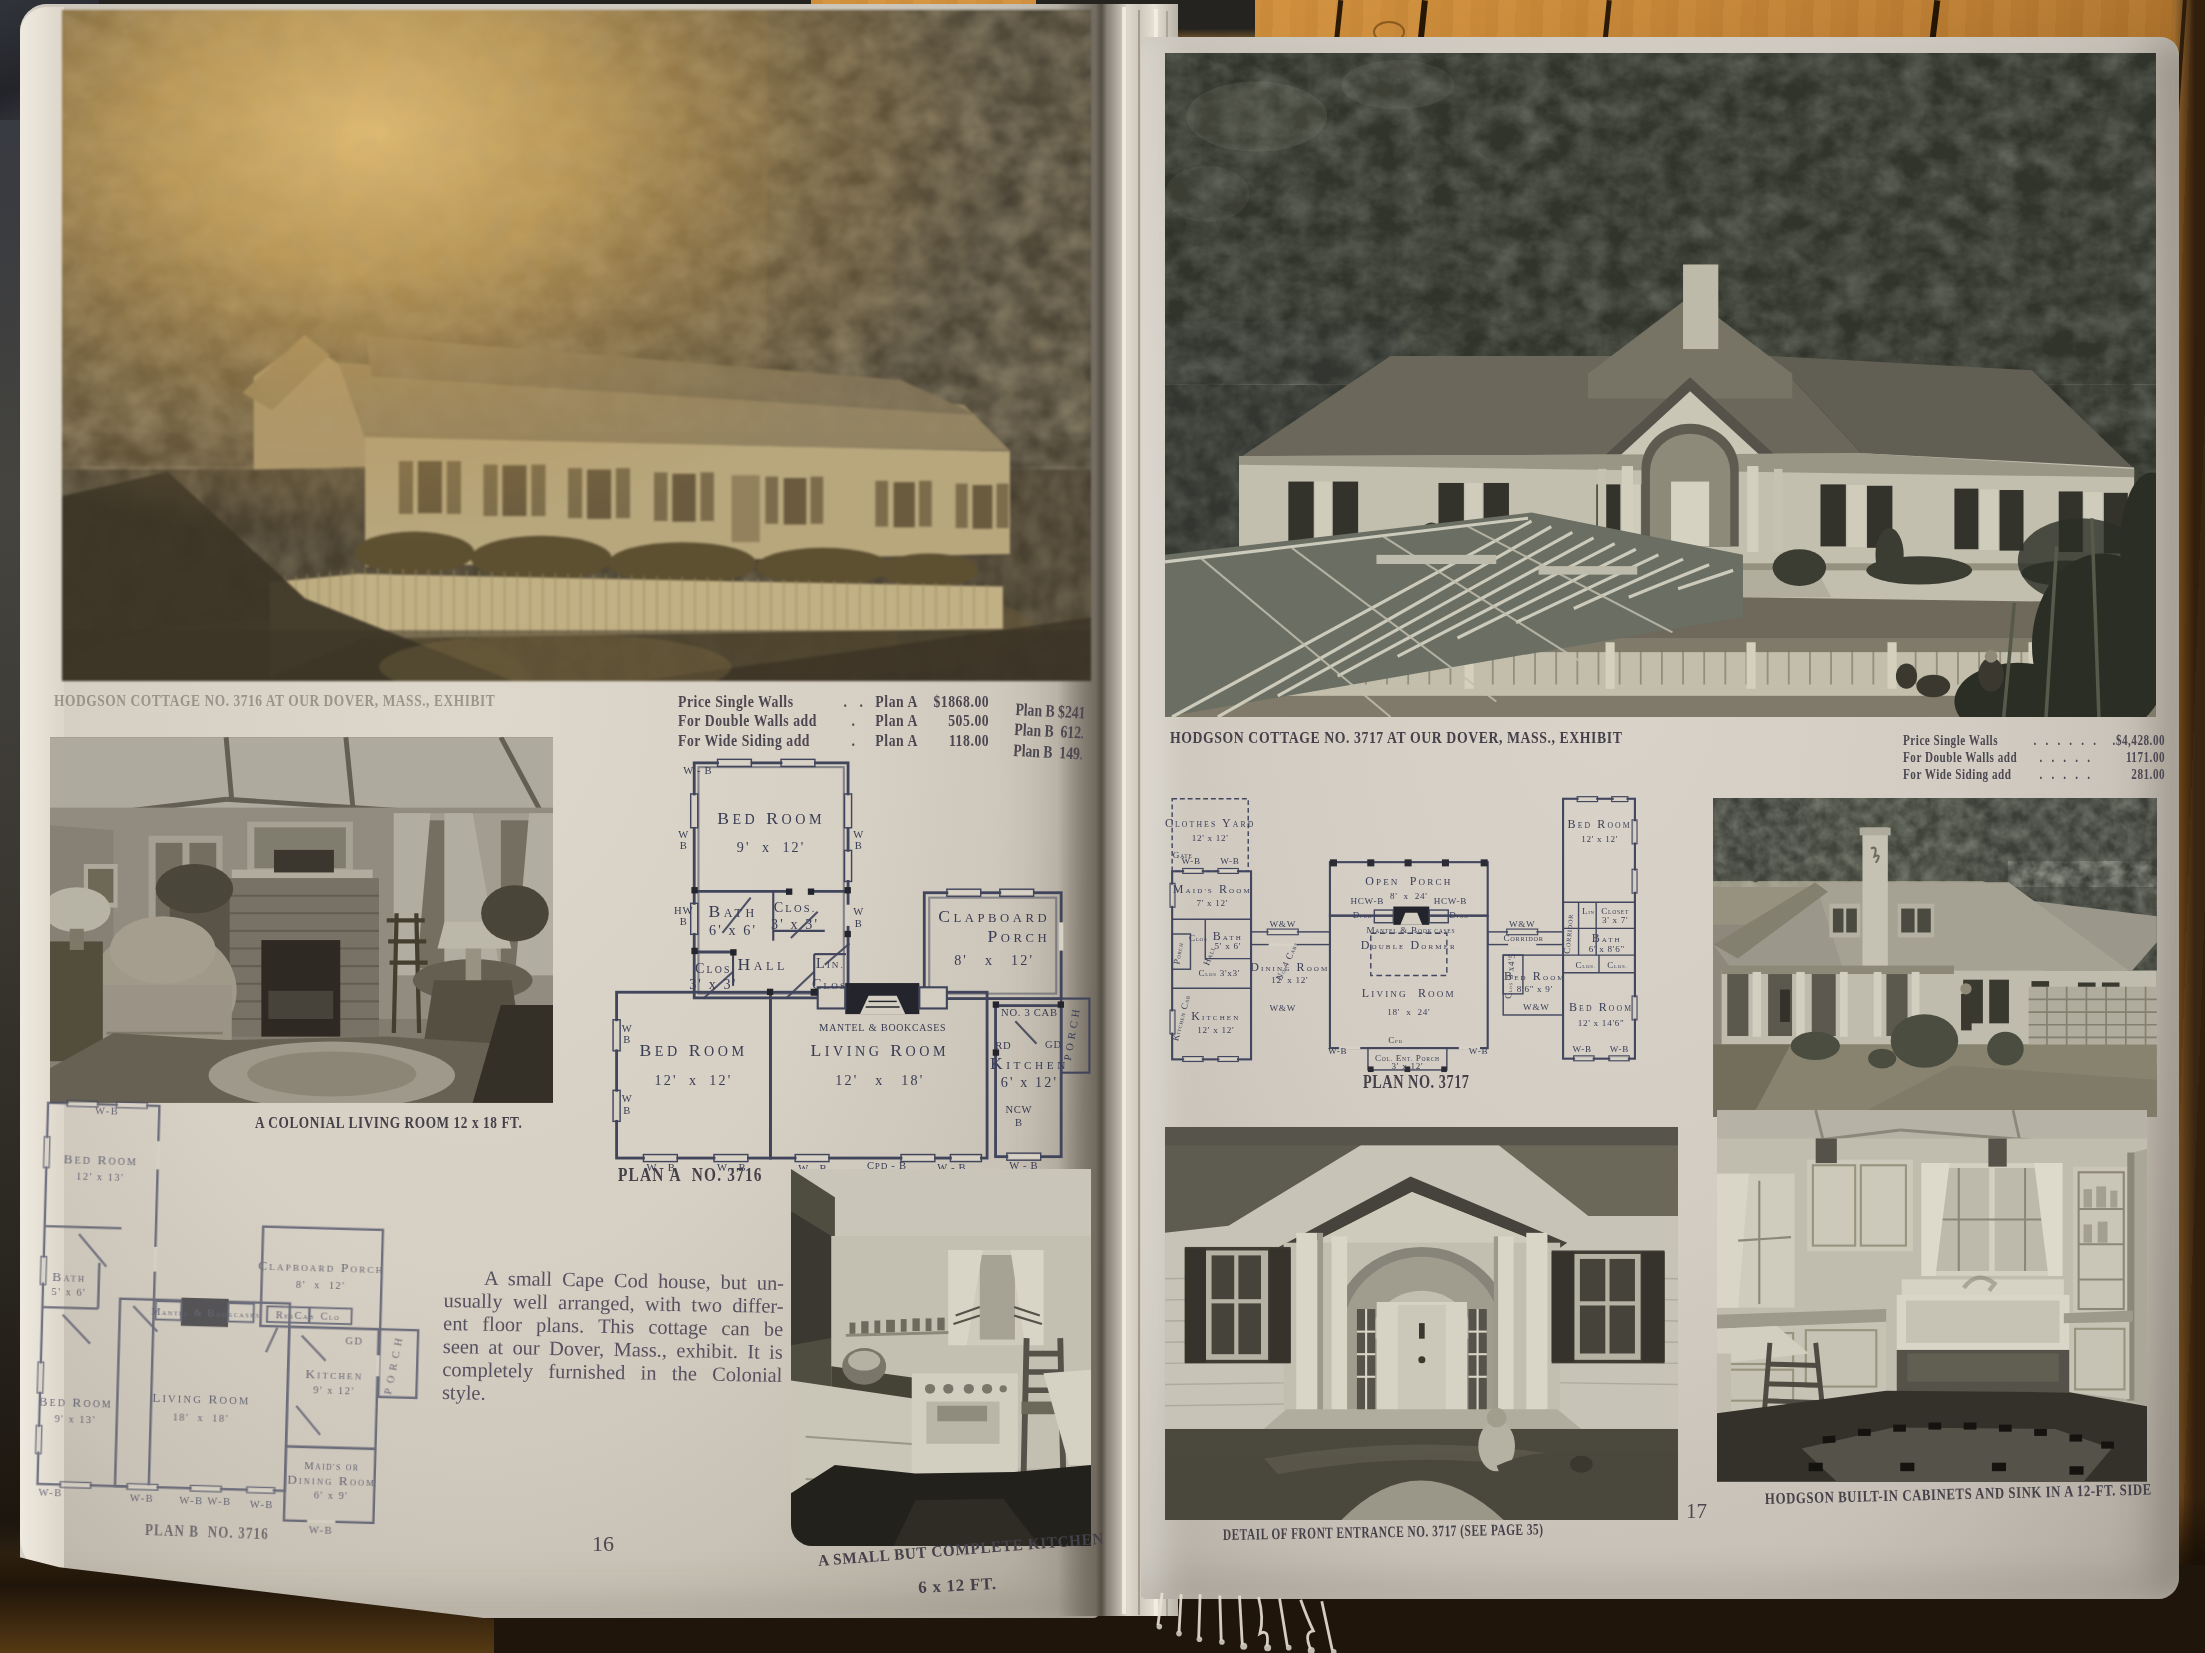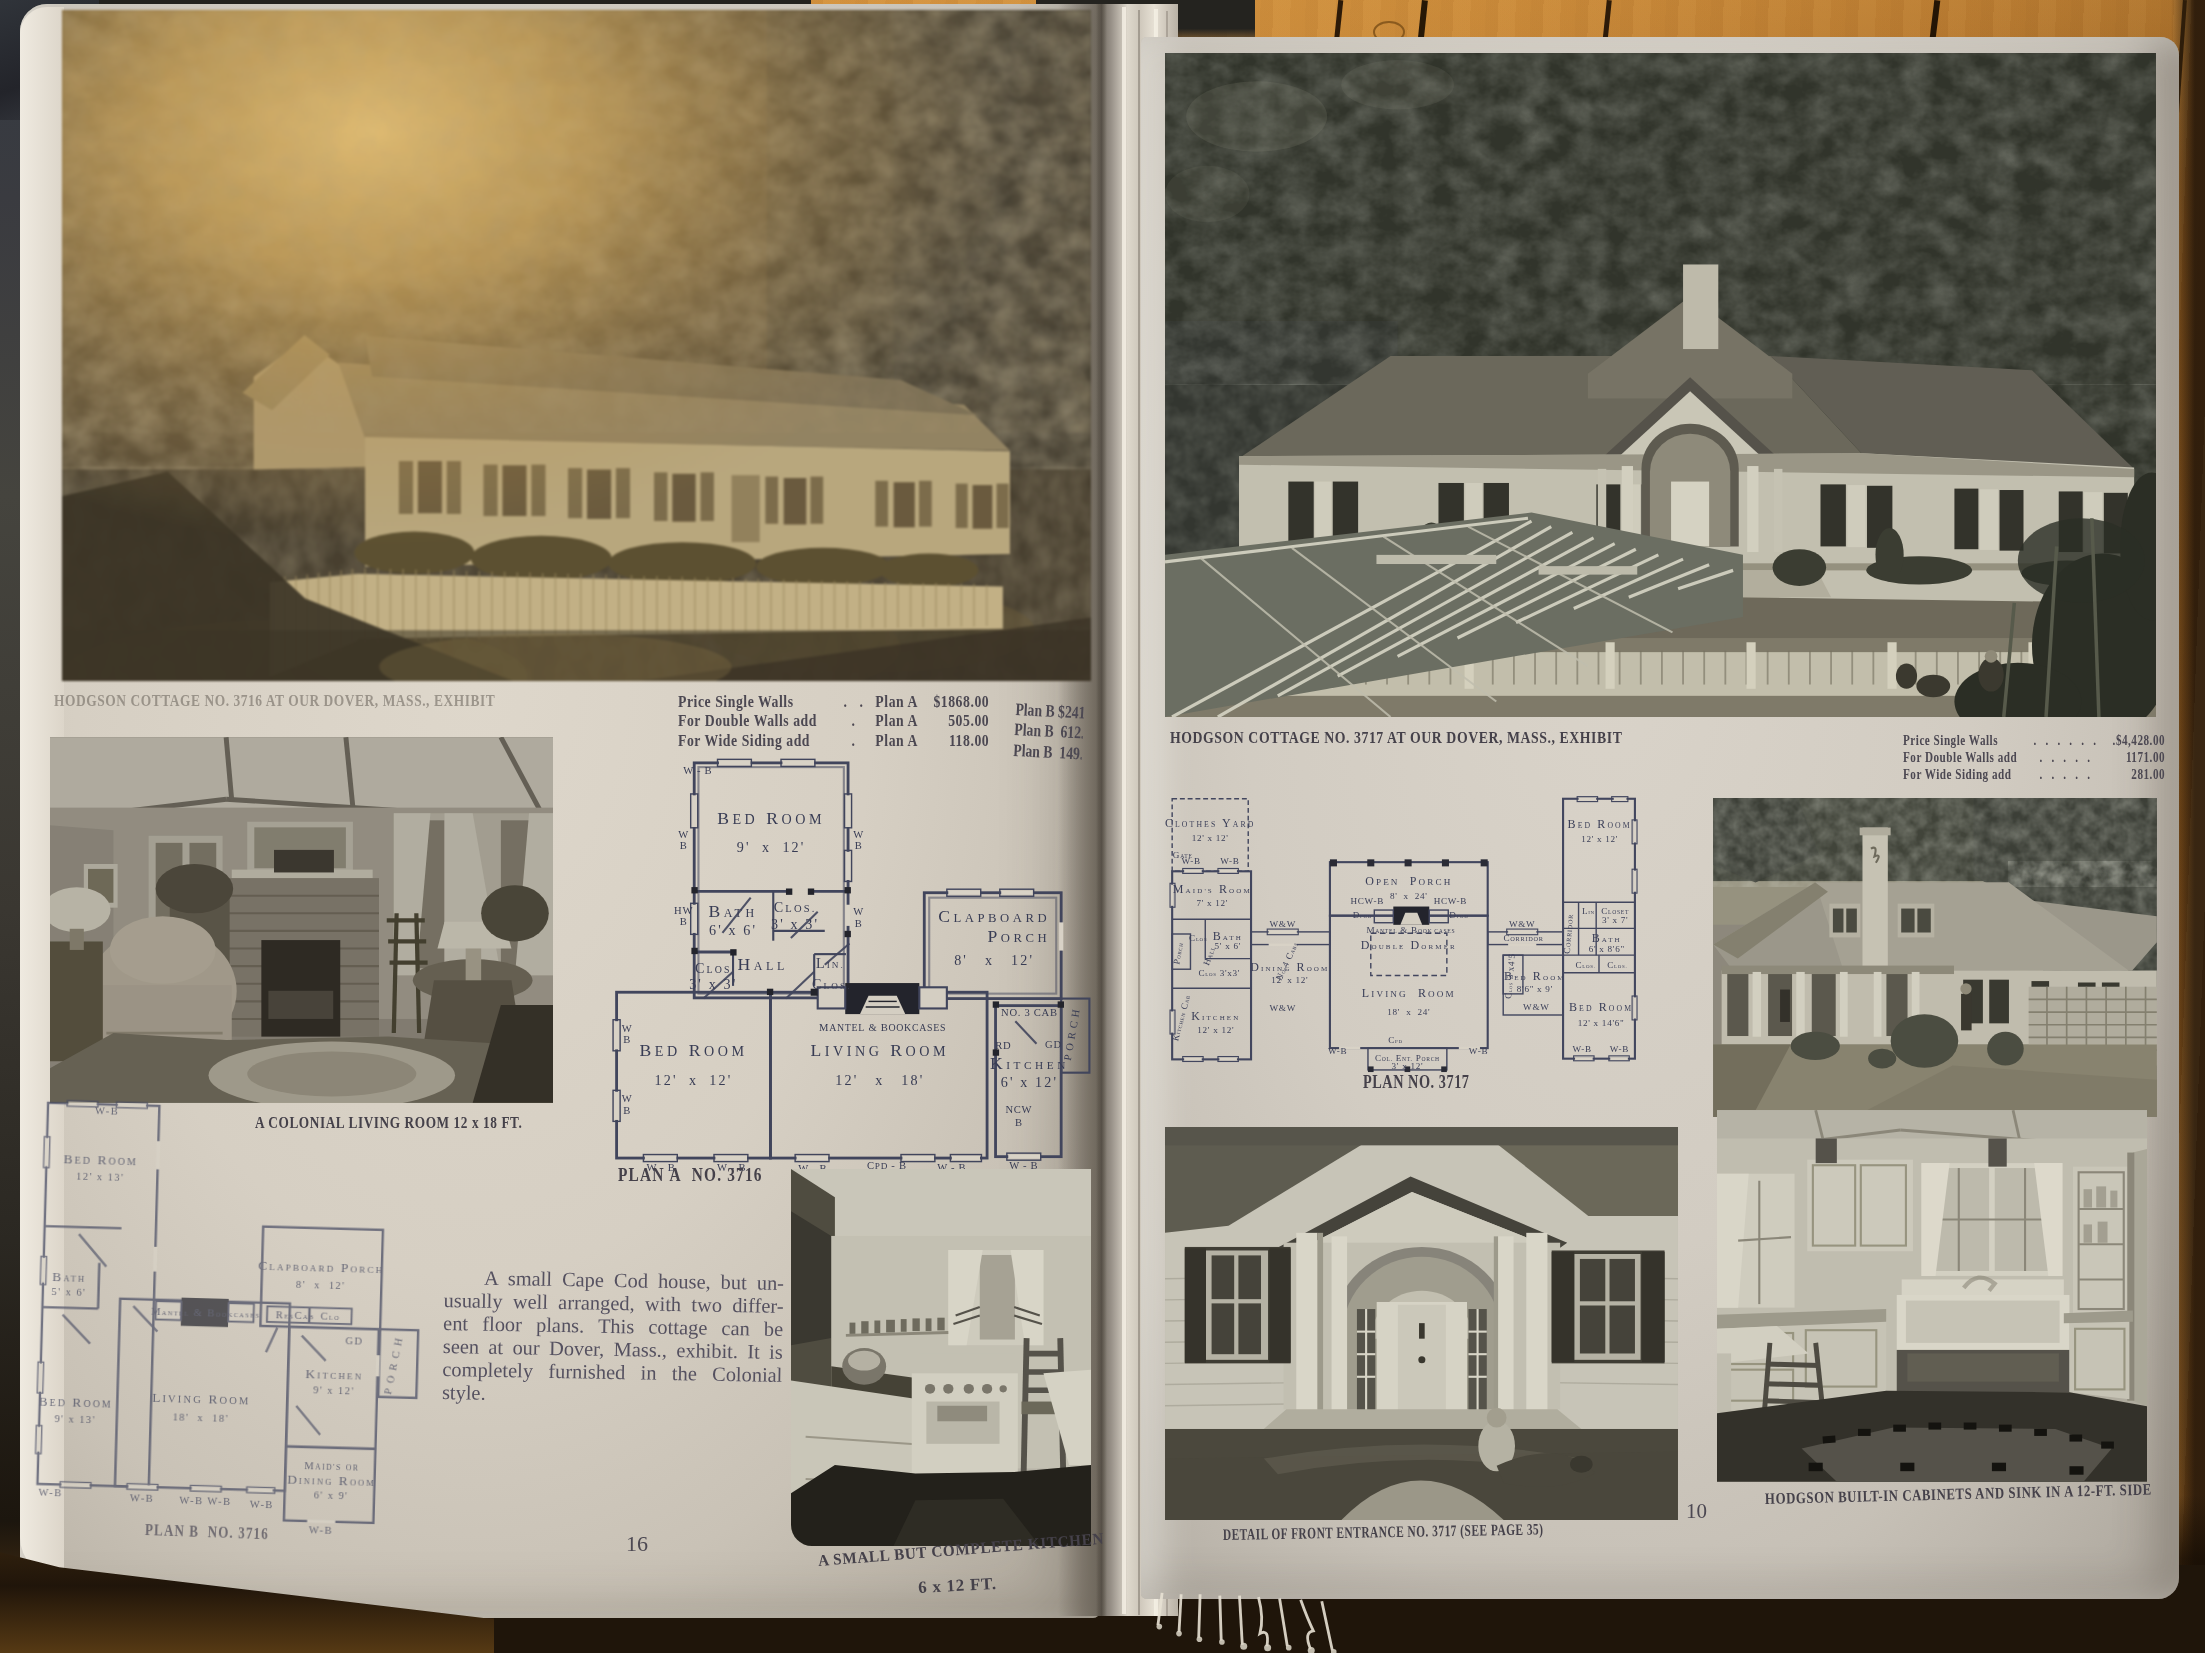--- a/index.html
+++ b/index.html
@@ -584,21 +584,21 @@
 
 <div class="abs" id="para" style="left:443px;top:1269px;width:340px;font-size:20.4px;line-height:23px;color:#555160;transform:rotate(1deg);">
   <div style="text-align:justify;text-align-last:justify;">&nbsp;&nbsp;&nbsp;&nbsp;A small Cape Cod house, but un-</div>
   <div style="text-align:justify;text-align-last:justify;">usually well arranged, with two differ-</div>
   <div style="text-align:justify;text-align-last:justify;">ent floor plans. This cottage can be</div>
   <div style="text-align:justify;text-align-last:justify;">seen at our Dover, Mass., exhibit. It is</div>
   <div style="text-align:justify;text-align-last:justify;">completely furnished in the Colonial</div>
   <div>style.</div>
 </div>
 
-<div class="abs" style="left:592px;top:1531px;font-size:22px;color:#4c4852;margin-left:34px;">16</div>
+<div class="abs" style="left:592px;top:1531px;font-size:22px;color:#4c4852;">16</div>
 
 <div class="abs" id="photoL3" style="left:791px;top:1169px;width:300px;height:377px;overflow:hidden;background:#b8b4a8;border-radius:0 0 0 21px;filter:blur(0.5px);">
 <svg width="300" height="377" preserveAspectRatio="none" viewBox="0 0 410 535" xmlns="http://www.w3.org/2000/svg">
 
   <polygon points="0,0 410,0 410,110 60,120 0,140" fill="#c9c6b9"></polygon>
 
   <polygon points="0,0 60,40 60,400 0,460" fill="#4f4c40"></polygon>
   <polygon points="0,60 55,95 55,240 0,250" fill="#3a3830"></polygon>
 
   <rect x="55" y="95" width="355" height="330" fill="#c3c0b2"></rect>
@@ -1239,21 +1239,21 @@
 
   <ellipse cx="470" cy="452" rx="26" ry="36" fill="#b5b2a3"></ellipse>
   <circle cx="470" cy="412" r="14" fill="#a29e8e"></circle>
   <path d="M 470 480 Q 560 440 610 490 Q 560 520 480 505 Z" fill="#4a473c"></path>
   <ellipse cx="590" cy="478" rx="16" ry="12" fill="#3a382f"></ellipse>
 </svg>
 </div>
 
 <div class="abs cap" style="left:1223px;top:1526px;font-size:16px;transform:rotate(-1deg) scaleX(0.71);transform-origin:0 50%;">DETAIL OF FRONT ENTRANCE NO. 3717 (SEE PAGE 35)</div>
 
-<div class="abs" style="left:1686px;top:1499px;font-size:21px;color:#4c4852;">10</div>
+<div class="abs" style="left:1686px;top:1499px;font-size:21px;color:#4c4852;">17</div>
 
 <div class="abs" id="photoR4" style="left:1717px;top:1110px;width:430px;height:372px;overflow:hidden;background:#b0ac9f;filter:blur(0.4px);">
 <svg width="430" height="372" viewBox="0 0 610 527" xmlns="http://www.w3.org/2000/svg">
 
   <polygon points="0,0 610,0 610,60 0,115" fill="#b6b3a6"></polygon>
   <g stroke="#8b8779" stroke-width="4" fill="none">
     <line x1="0" y1="60" x2="260" y2="28"></line>
         <line x1="260" y1="28" x2="610" y2="55"></line>
     <line x1="140" y1="0" x2="150" y2="40"></line>
         <line x1="420" y1="0" x2="430" y2="45"></line>

